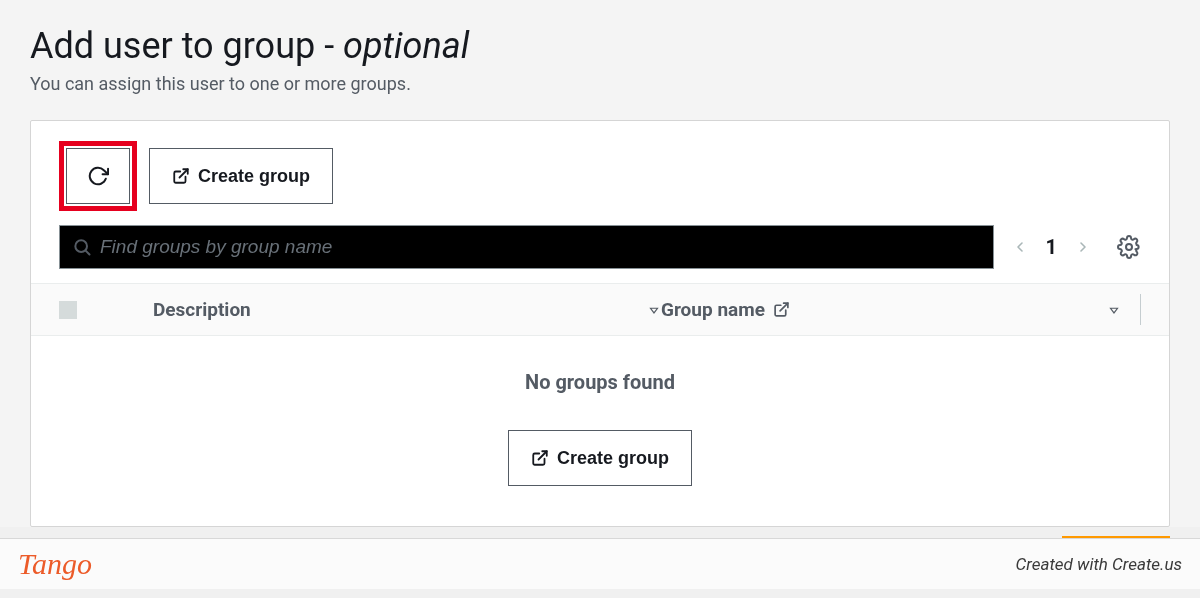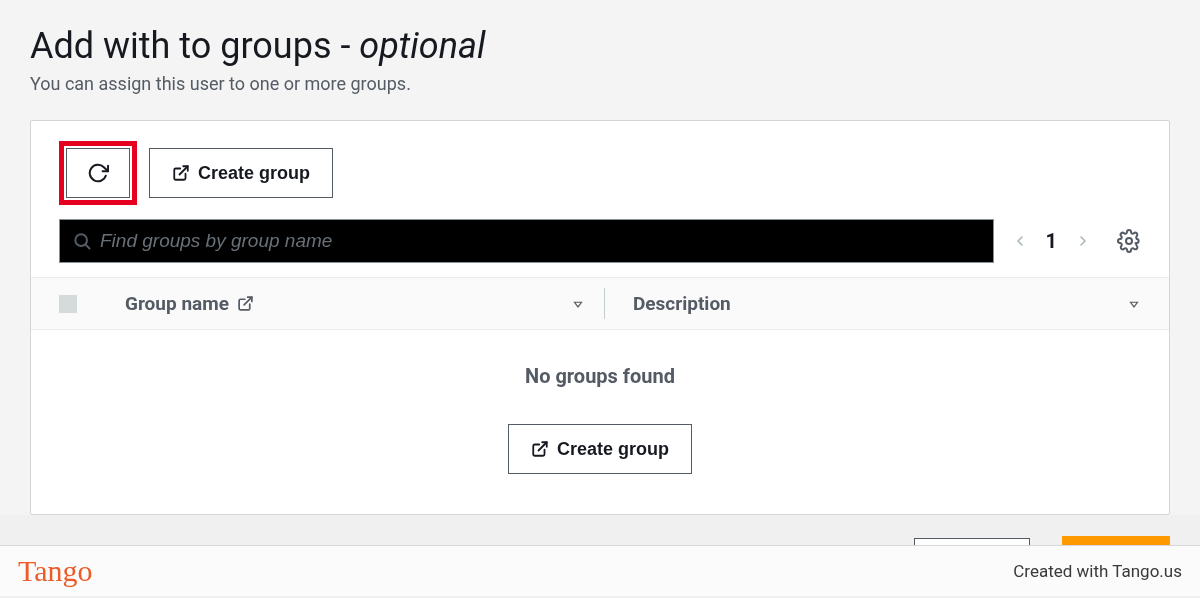--- a/index.html
+++ b/index.html
@@ -58,21 +58,21 @@
     display: inline-flex;
     align-items: center;
     gap: 8px;
     background: #fff;
     border: 1px solid #545b64;
     padding: 8px 22px;
     font-size: 18px;
     font-weight: 700;
     color: #16191f;
     cursor: pointer;
-    height: 50px;
+    height: 56px;
   }
   .btn.refresh {
     padding: 8px 20px;
   }
   .highlight-box {
     border: 5px solid #e6001f;
     padding: 2px;
     display: inline-flex;
   }
   .highlight-box .btn {
@@ -179,30 +179,31 @@
     padding: 34px 0 40px 0;
   }
   .empty-text {
     font-size: 20px;
     font-weight: 700;
     color: #545b64;
     margin-bottom: 36px;
   }
   .footer {
     position: absolute;
-    bottom: 2px;
+    bottom: 9px;
     left: 0;
     right: 0;
     height: 51px;
     border-top: 1px solid #d8d8d8;
     display: flex;
     align-items: center;
     justify-content: space-between;
     padding: 0 18px;
     background: #fbfbfb;
+    font-style: italic;
   }
   .tango-logo {
     font-family: "Brush Script MT", cursive;
     font-size: 30px;
     color: #ec5b29;
     font-weight: 500;
   }
   .footer-right {
     font-size: 17px;
     color: #3a3a3a;
@@ -225,21 +226,21 @@
     border: 1px solid #545b64;
     border-bottom: none;
   }
   svg { display: block; }
 </style>
 </head>
 <body>
 
 <div class="container">
   <h1 class="page-title">
-    <span>Add with to groups - </span><span class="optional">optional</span>
+    <span>Add user to group - </span><span class="optional">optional</span>
   </h1>
   <p class="page-subtitle">You can assign this user to one or more groups.</p>
 
   <div class="panel">
     <div class="panel-header">
       <div class="panel-actions">
         <span class="highlight-box">
           <button class="btn refresh">
             <span>
               <svg width="22" height="22" viewBox="0 0 24 24" fill="none" stroke="#16191f" stroke-width="2.2" stroke-linecap="round" stroke-linejoin="round">
@@ -288,37 +289,37 @@
           <svg width="24" height="24" viewBox="0 0 24 24" fill="none" stroke="#545b64" stroke-width="2" stroke-linecap="round" stroke-linejoin="round">
               <circle cx="12" cy="12" r="3"></circle>
               <path d="M19.4 15a1.65 1.65 0 0 0 .33 1.82l.06.06a2 2 0 1 1-2.83 2.83l-.06-.06a1.65 1.65 0 0 0-1.82-.33 1.65 1.65 0 0 0-1 1.51V21a2 2 0 0 1-4 0v-.09a1.65 1.65 0 0 0-1-1.51 1.65 1.65 0 0 0-1.82.33l-.06.06a2 2 0 1 1-2.83-2.83l.06-.06A1.65 1.65 0 0 0 4.6 15a1.65 1.65 0 0 0-1.51-1H3a2 2 0 0 1 0-4h.09a1.65 1.65 0 0 0 1.51-1 1.65 1.65 0 0 0-.33-1.82l-.06-.06a2 2 0 1 1 2.83-2.83l.06.06A1.65 1.65 0 0 0 9 4.6a1.65 1.65 0 0 0 1-1.51V3a2 2 0 0 1 4 0v.09c0 .66.39 1.26 1 1.51a1.65 1.65 0 0 0 1.82-.33l.06-.06a2 2 0 1 1 2.83 2.83l-.06.06A1.65 1.65 0 0 0 19.4 9c.14.34.22.7.22 1.07V10a2 2 0 0 1 0 4h-.09c-.37 0-.73.08-1.07.22z"></path>
             </svg>
         </span>
       </div>
     </div>
 
     <div class="table-head">
       <div class="chk"></div>
+      <div class="col col-desc">
+        <span>Description</span>
+        <span class="sort-icon">
+          <svg width="14" height="14" viewBox="0 0 24 24" fill="none" stroke="#545b64" stroke-width="2">
+              <polygon points="6 9 18 9 12 17" fill="none"></polygon>
+            </svg>
+        </span>
+      </div>
       <div class="col col-group">
         <span>Group name</span>
         <span>
           <svg width="17" height="17" viewBox="0 0 24 24" fill="none" stroke="#545b64" stroke-width="2.4" stroke-linecap="round" stroke-linejoin="round">
               <path d="M18 13v6a2 2 0 0 1-2 2H5a2 2 0 0 1-2-2V8a2 2 0 0 1 2-2h6"></path>
               <polyline points="15 3 21 3 21 9"></polyline>
               <line x1="10" y1="14" x2="21" y2="3"></line>
             </svg>
         </span>
-        <span class="sort-icon">
-          <svg width="14" height="14" viewBox="0 0 24 24" fill="none" stroke="#545b64" stroke-width="2">
-              <polygon points="6 9 18 9 12 17" fill="none"></polygon>
-            </svg>
-        </span>
-      </div>
-      <div class="col col-desc">
-        <span>Description</span>
         <span class="sort-icon">
           <svg width="14" height="14" viewBox="0 0 24 24" fill="none" stroke="#545b64" stroke-width="2">
               <polygon points="6 9 18 9 12 17" fill="none"></polygon>
             </svg>
         </span>
       </div>
     </div>
 
     <div class="empty-state">
       <div class="empty-text">No groups found</div>
@@ -334,14 +335,14 @@
       </button>
     </div>
   </div>
 </div>
 
 <div class="white-peek"></div>
 <div class="orange-peek"></div>
 
 <div class="footer">
   <span class="tango-logo">Tango</span>
-  <span class="footer-right">Created with Tango.us</span>
+  <span class="footer-right">Created with Create.us</span>
 </div>
 
 </body></html>

